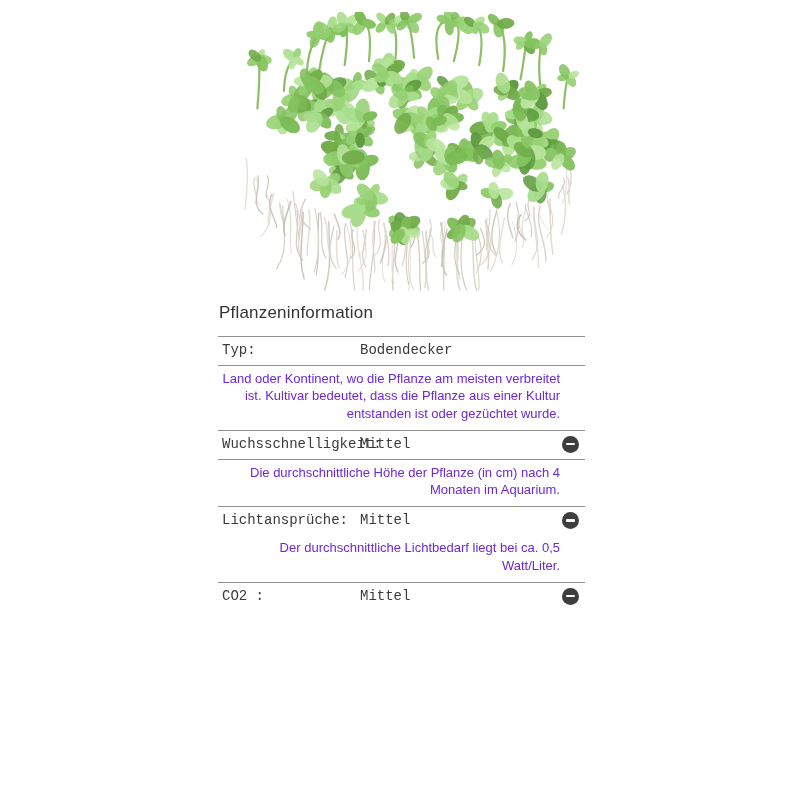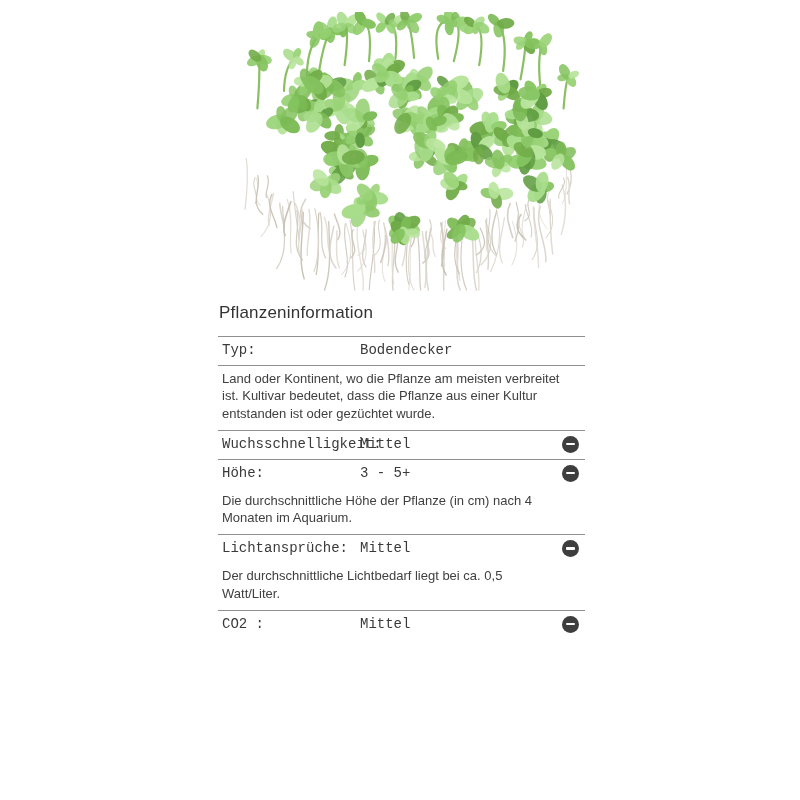--- a/index.html
+++ b/index.html
@@ -26,21 +26,22 @@
   .collapse-btn{
     flex:none;width:17px;height:17px;border-radius:50%;background:#3e3e3e;
     border:none;padding:0;margin-right:6px;position:relative;cursor:pointer;
   }
   .collapse-btn .minus-bar{
     position:absolute;left:4px;top:7px;width:9px;height:2.4px;background:#fdfdfd;
     border-radius:1px;display:block;
   }
   .row-desc{
     margin:4px 8px 8px 4px;width:338px;font-size:13px;line-height:1.33;
-    color:#404040;
+    color:#6d28d9;
+    text-align:right;
   }
 </style>
 </head>
 <body>
 
 <div class="page">
 
   <div class="plant-area">
     <svg id="plant-svg" viewBox="0 0 365 285" xmlns="http://www.w3.org/2000/svg">
         <path d="M18.2,146.6 c2.8,17.7 0.4,35.4 -1.1,50.6" fill="none" stroke="#d9d4ca" stroke-width="1.23" stroke-linecap="round" opacity="0.81"></path>
@@ -544,27 +545,20 @@
         <div class="row">
           <span class="row-label">Wuchsschnelligkeit:</span>
           <span class="row-value">Mittel</span>
           <button class="collapse-btn">
               <span class="minus-bar"></span>
             </button>
         </div>
       </div>
 
       <div class="section">
-        <div class="row">
-          <span class="row-label">Höhe:</span>
-          <span class="row-value">3 - 5+</span>
-          <button class="collapse-btn">
-              <span class="minus-bar"></span>
-            </button>
-        </div>
         <p class="row-desc">Die durchschnittliche Höhe der Pflanze (in cm) nach 4 Monaten im Aquarium.</p>
       </div>
 
       <div class="section">
         <div class="row">
           <span class="row-label">Lichtansprüche:</span>
           <span class="row-value">Mittel</span>
           <button class="collapse-btn">
               <span class="minus-bar"></span>
             </button>

